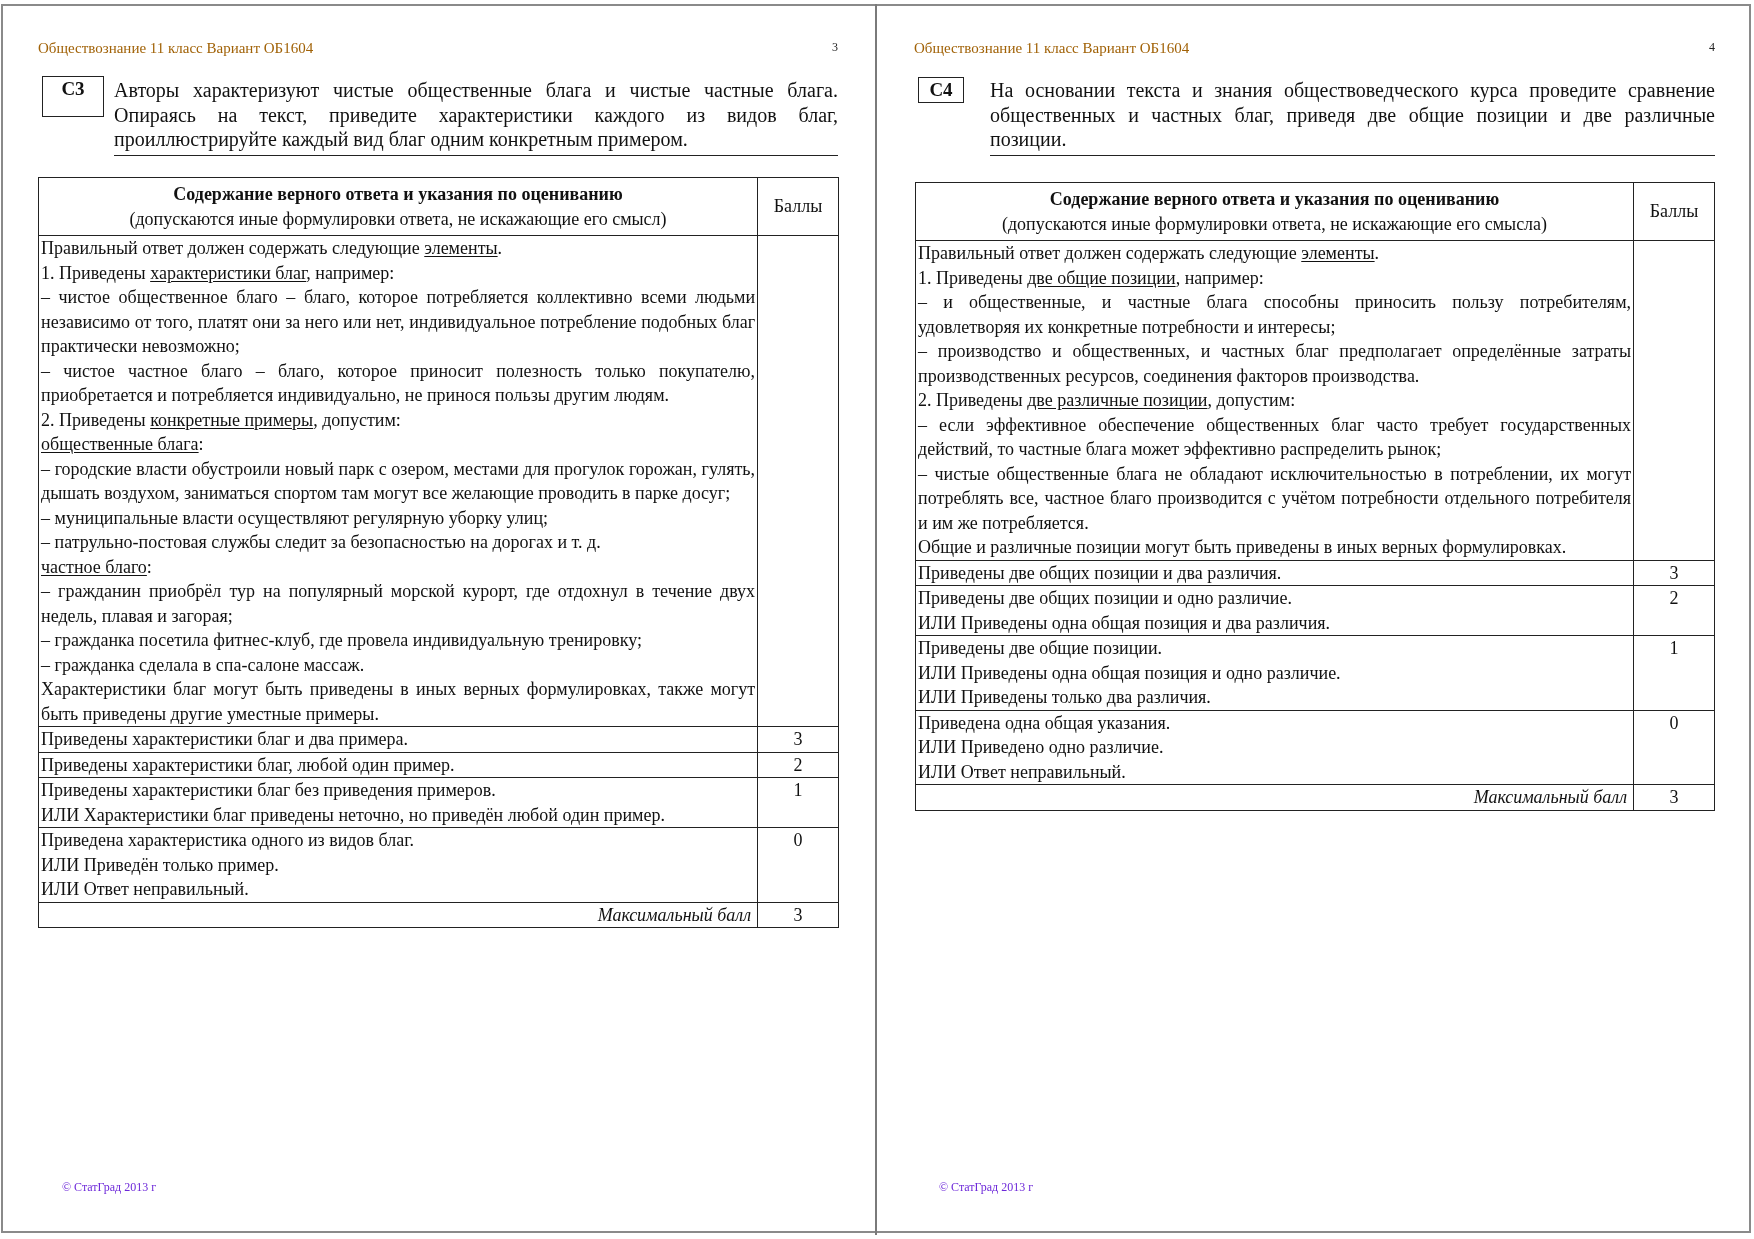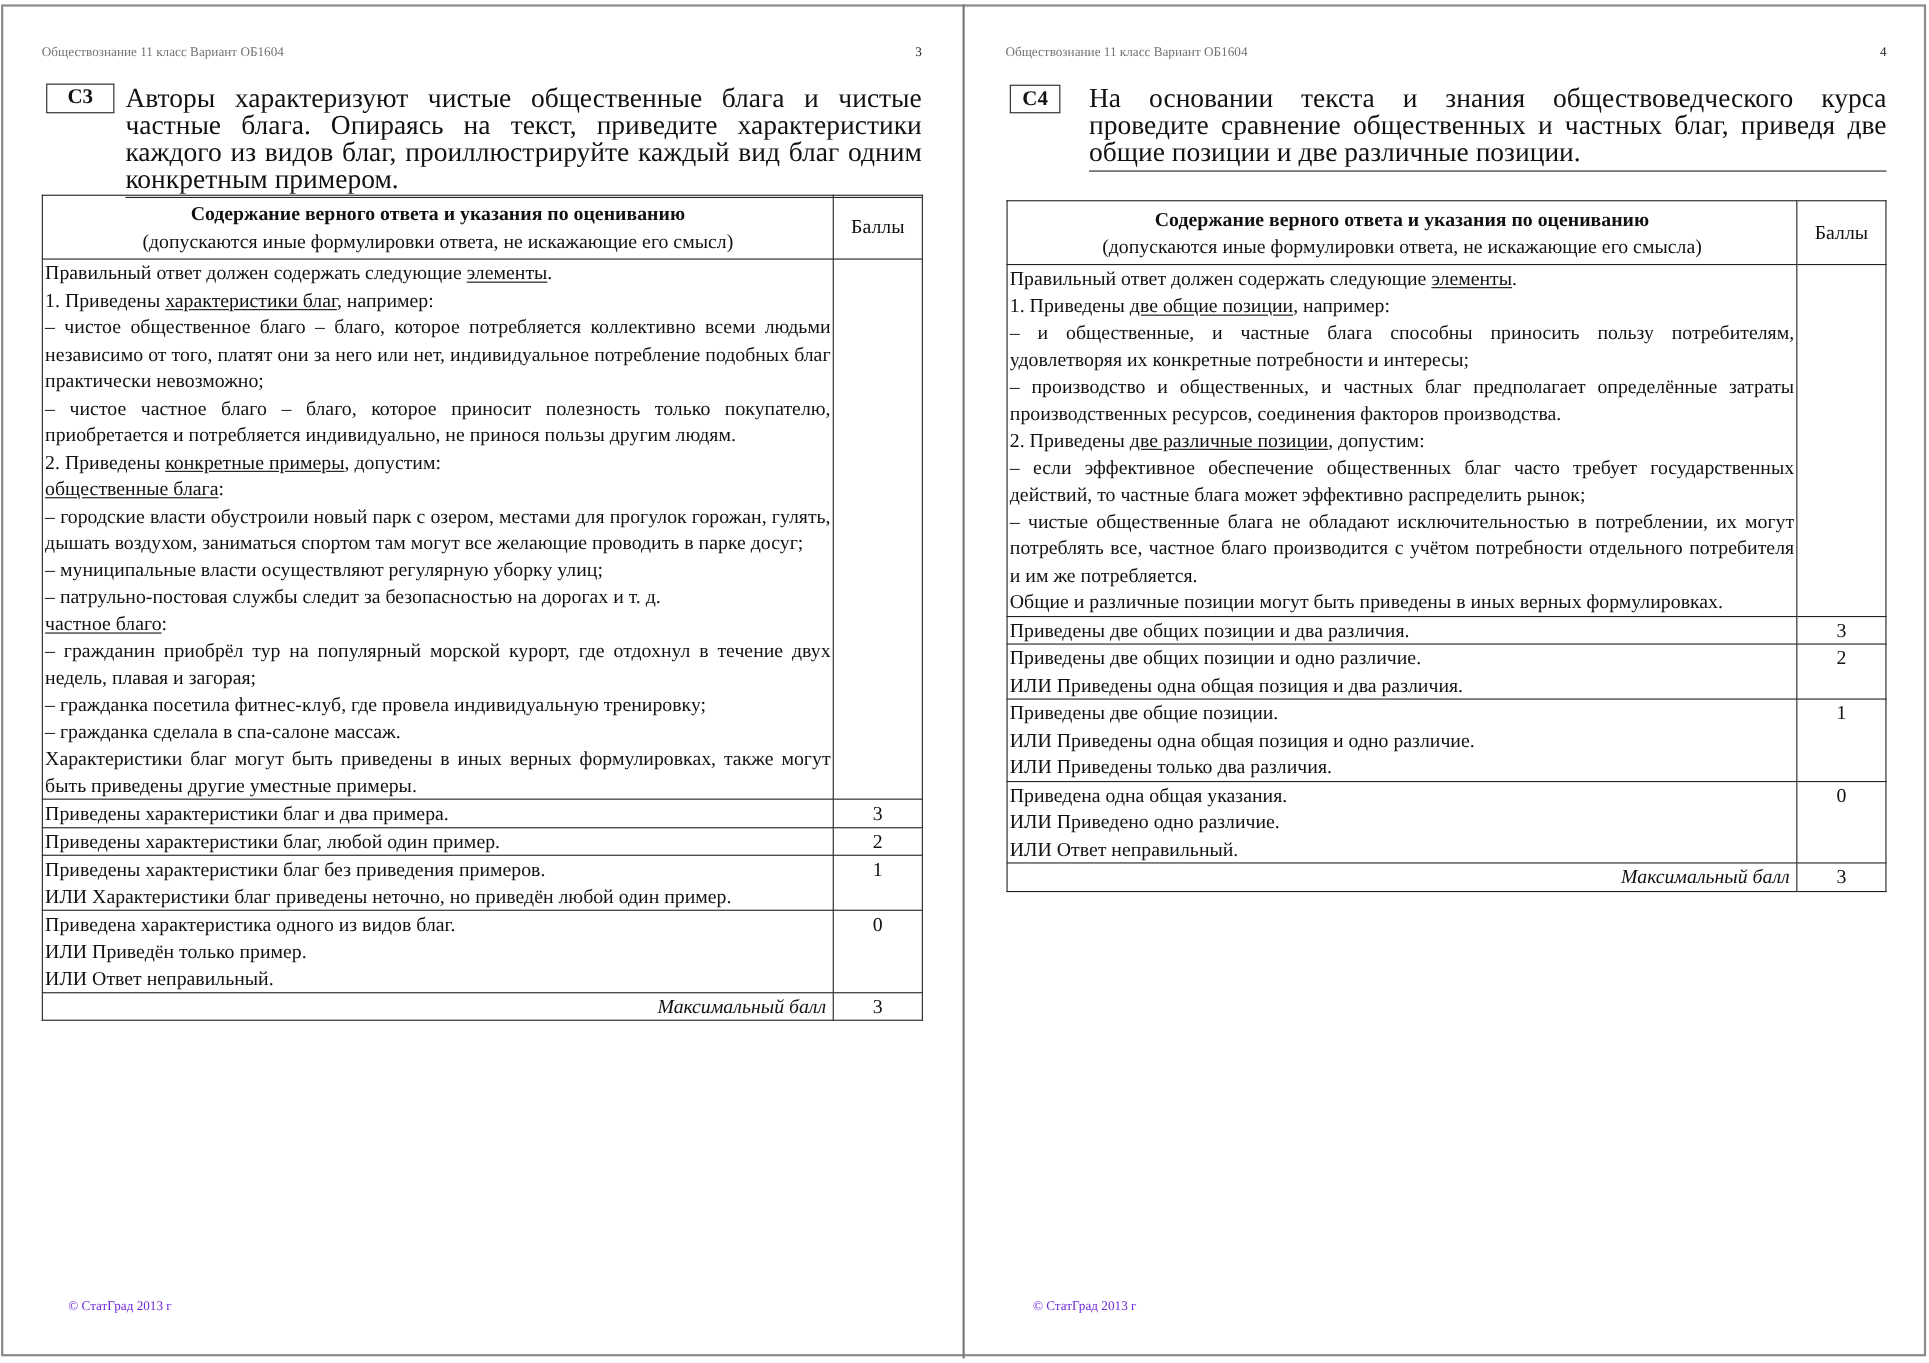--- a/index.html
+++ b/index.html
@@ -4,25 +4,25 @@
 <style>
   html, body { margin: 0; padding: 0; background: #ffffff; }
   body { width: 1754px; height: 1239px; position: relative; overflow: hidden;
          font-family: "Liberation Serif", serif; color: #111; }
   .frame { position: absolute; left: 1px; top: 4px; width: 1750px; height: 1229px;
            border: 2px solid #8a8a8a; box-sizing: border-box; }
   .divider { position: absolute; left: 875px; top: 4px; width: 2px; height: 1231px; background: #7a7a7a; }
   .page { position: absolute; top: 0; height: 1239px; }
   .page.left { left: 0; width: 876px; }
   .page.right { left: 877px; width: 877px; }
-  .running-header { position: absolute; top: 40px; font-size: 12px; color: #737373; white-space: nowrap; }
+  .running-header { position: absolute; top: 40px; font-size: 15px; color: #a16207; white-space: nowrap; }
   .page-num { position: absolute; top: 40px; font-size: 12px; color: #222; }
   .task-box { position: absolute; border: 1.5px solid #222; box-sizing: border-box;
               font-weight: bold; font-size: 19px; text-align: center; line-height: 24px; }
-  .task-text { position: absolute; font-size: 25px; line-height: 24.5px; text-align: justify;
+  .task-text { position: absolute; font-size: 20px; line-height: 24.5px; text-align: justify;
                text-align-last: left; border-bottom: 1.5px solid #222; padding-bottom: 3px; }
   table.rubric { position: absolute; border-collapse: collapse; font-size: 18px; line-height: 24.5px; padding-left: 44px; }
   table.rubric td, table.rubric th { border: 1.5px solid #222; padding: 0 2px; vertical-align: top; }
   table.rubric th { font-weight: normal; text-align: center; vertical-align: middle; padding: 4px 2px; }
   .th-title { font-weight: bold; display: block; }
   .th-sub { display: block; }
   .th-score { font-weight: bold; }
   td.score { text-align: center; vertical-align: middle; }
   .line { display: block; text-align: justify; text-align-last: left; }
   u { text-decoration: underline; text-underline-offset: 2px; }
@@ -32,21 +32,21 @@
 </head>
 <body>
 
 <div class="frame"></div>
 <div class="divider"></div>
 
 <div class="page left">
   <div class="running-header" style="left:38px;">Обществознание 11 класс Вариант ОБ1604</div>
   <div class="page-num" style="left:832px;">3</div>
 
-  <div class="task-box" style="left:42px; top:76px; width:62px; height:27px;">С3</div>
+  <div class="task-box" style="left:42px; top:76px; width:62px; height:41px;">С3</div>
   <div class="task-text" style="left:114px; top:78px; width:724px;">Авторы характеризуют чистые общественные блага и чистые частные блага. Опираясь на текст, приведите характеристики каждого из видов благ, проиллюстрируйте каждый вид благ одним конкретным примером.</div>
 
   <table class="rubric" style="left:38px; top:177px; width:801px;">
     <colgroup>
         <col style="width:720px">
         <col style="width:81px">
       </colgroup>
     <tbody>
         <tr>
       <th>

